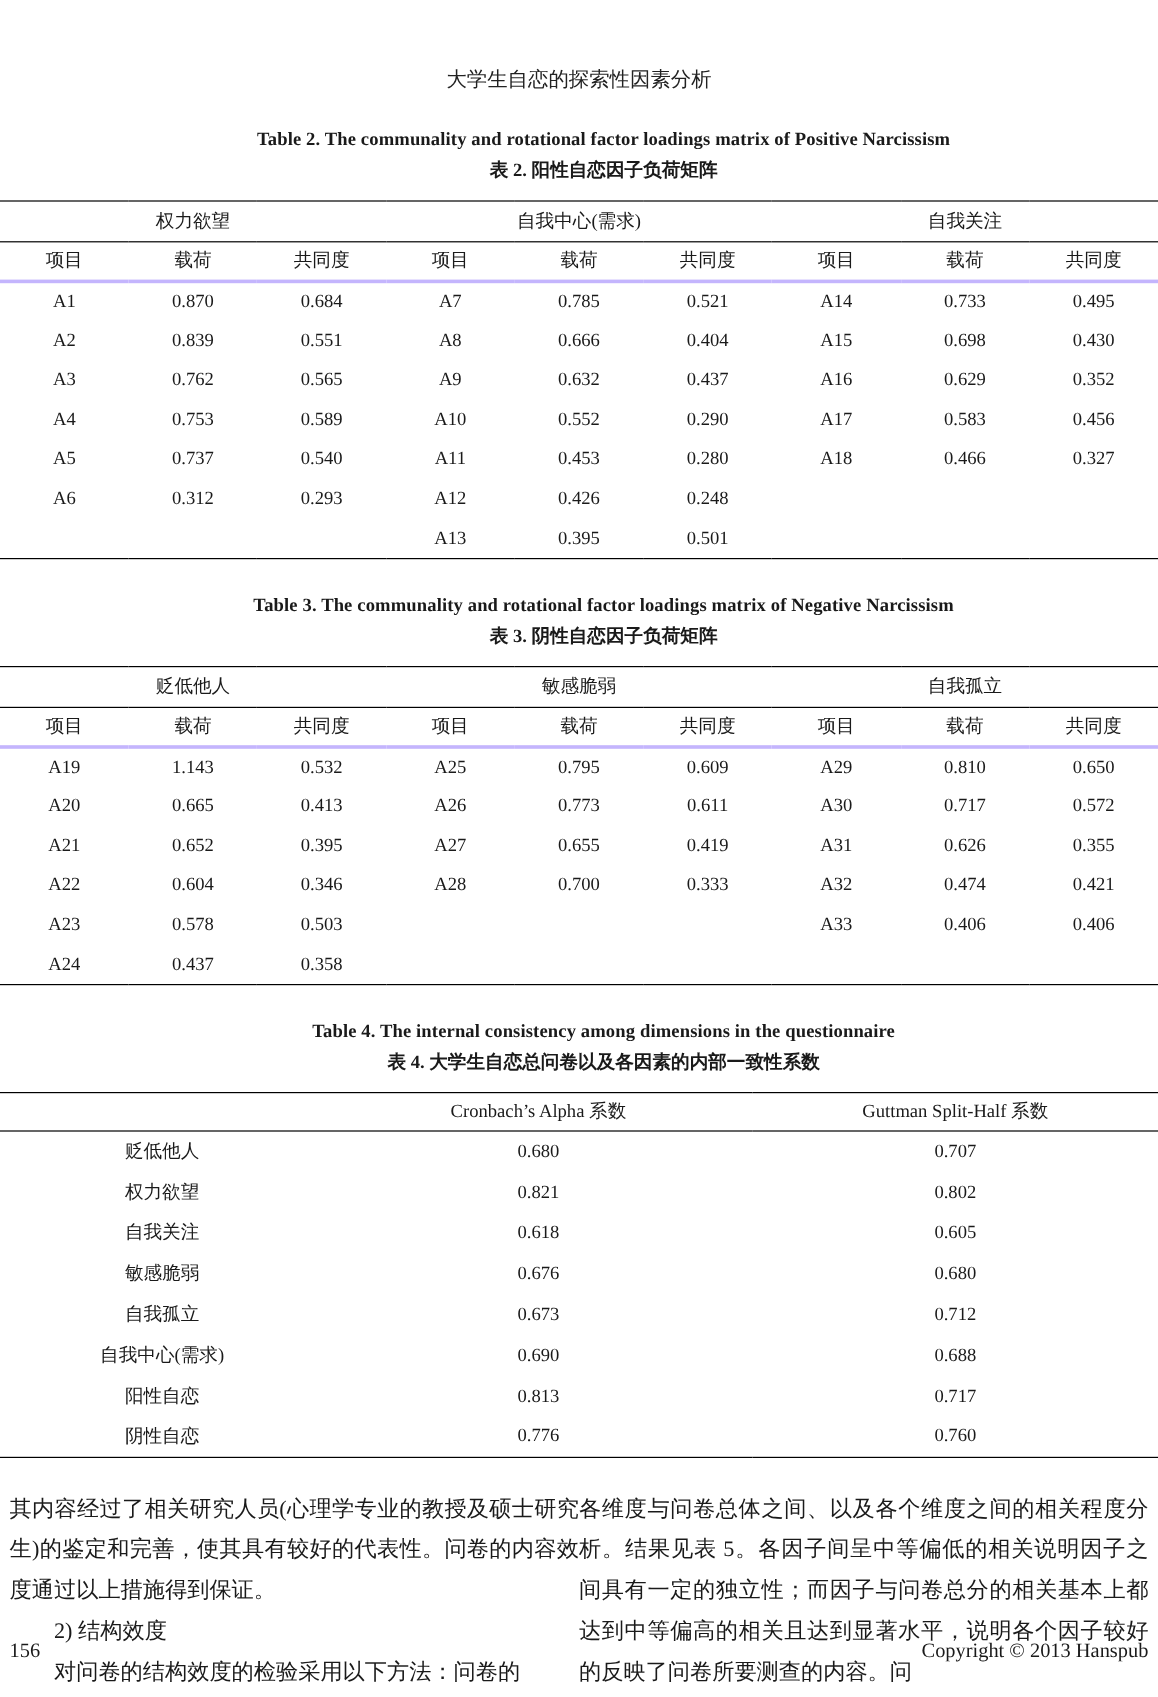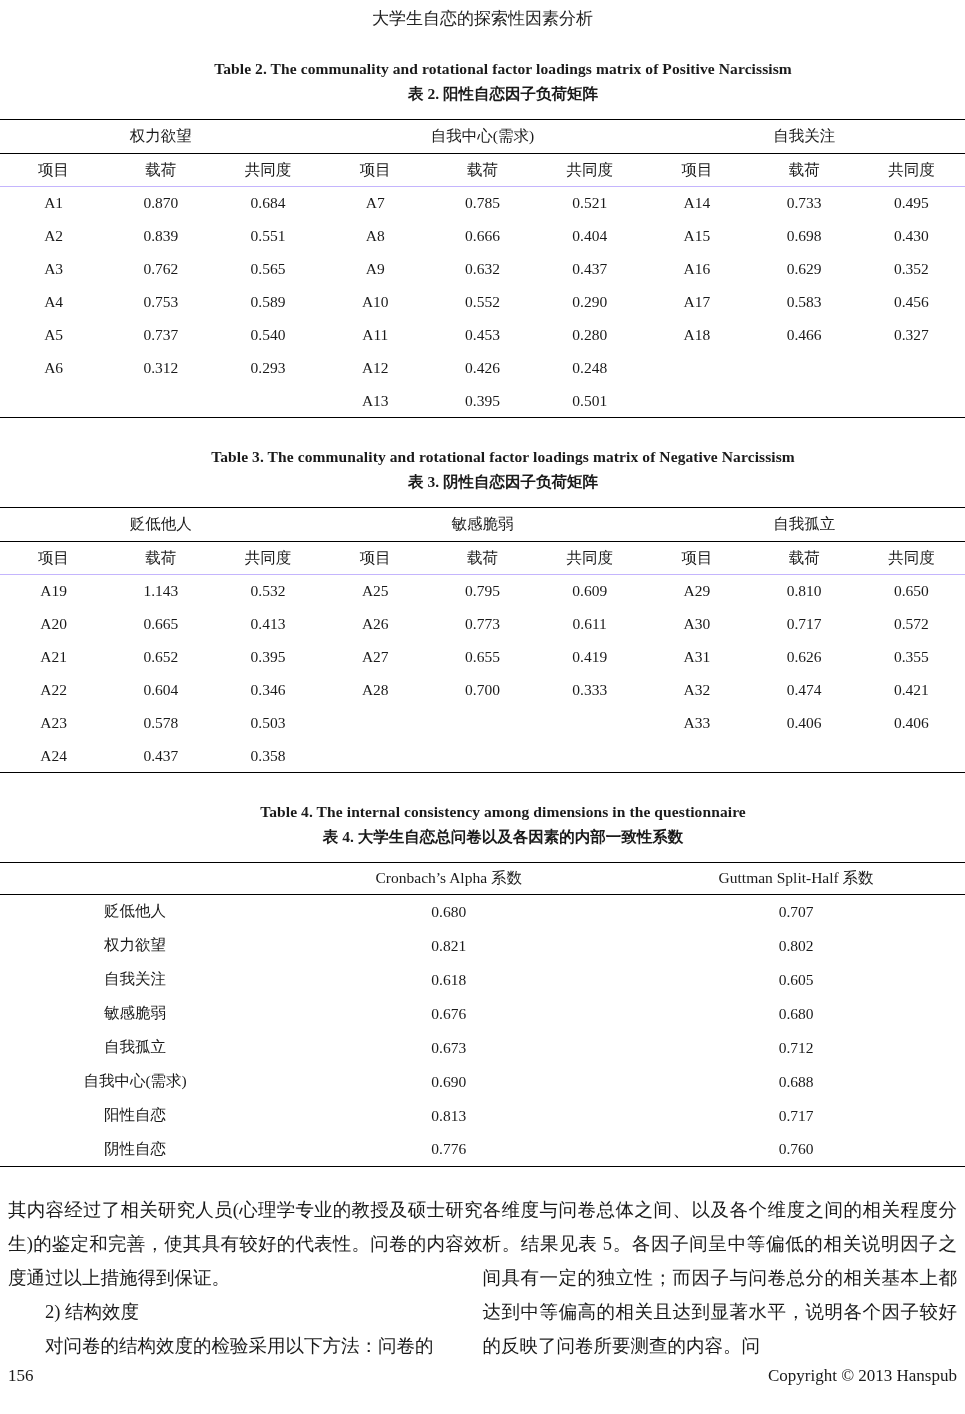--- a/index.html
+++ b/index.html
@@ -12,20 +12,21 @@
     background: #ffffff;
     font-family: "Liberation Serif", "DejaVu Serif", serif;
     color: #1a1a1a;
     overflow: hidden;
   }
   .running-head {
     text-align: center;
     font-size: 17px;
     padding-top: 7px;
     color: #222;
+    margin-top: 48px;
   }
   .tbl-title-block { text-align: center; }
   .tbl-title-en {
     font-weight: bold;
     font-size: 15.5px;
     letter-spacing: 0.1px;
   }
   .tbl-title-zh {
     font-weight: bold;
     font-size: 15.5px;
@@ -41,21 +42,21 @@
   .factor-table col { width: 11.11%; }
   .factor-table th, .factor-table td {
     text-align: center;
     vertical-align: middle;
     font-weight: normal;
     height: 33px;
     padding: 0 2px;
     white-space: nowrap;
   }
   .factor-table thead .group-row th { border-bottom: 1px solid #000; height: 34px; }
-  .factor-table thead .colhead-row th { border-bottom: 1px solid #c4b5fd; height: 33px; }
+  .factor-table thead .colhead-row th { border-bottom: 3px solid #c4b5fd; height: 33px; }
   .consistency-table { border-top: 1.4px solid #000; border-bottom: 1.4px solid #000; }
   .consistency-table th, .consistency-table td {
     text-align: center;
     vertical-align: middle;
     font-weight: normal;
     height: 34px;
     padding: 0 2px;
     white-space: nowrap;
   }
   .consistency-table thead th { border-bottom: 1px solid #000; height: 32px; margin-top: 22px; }

